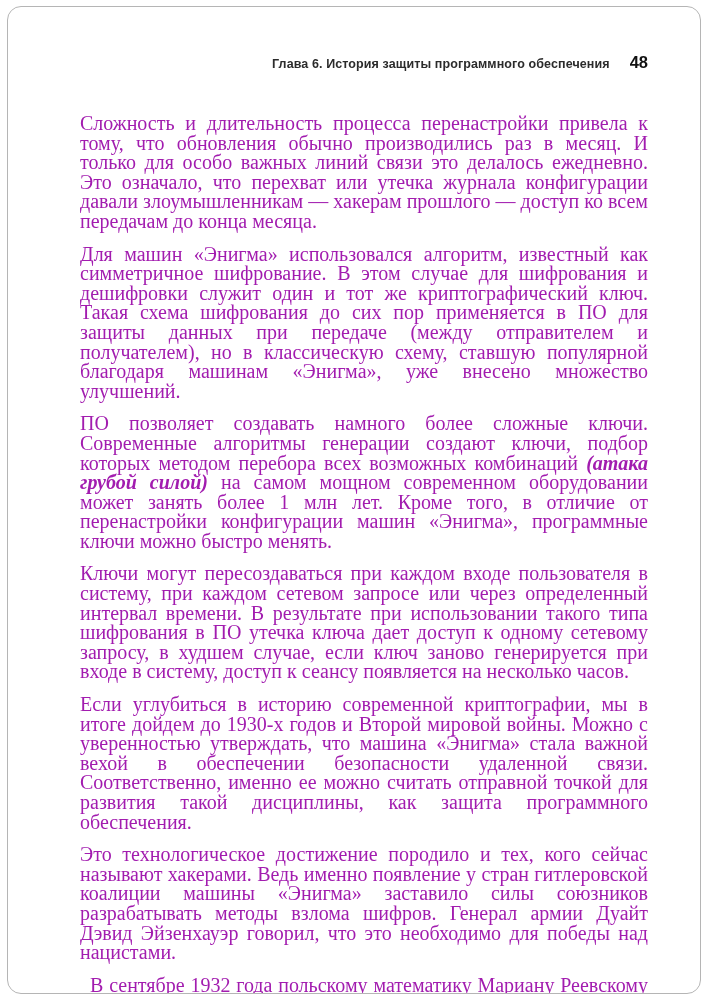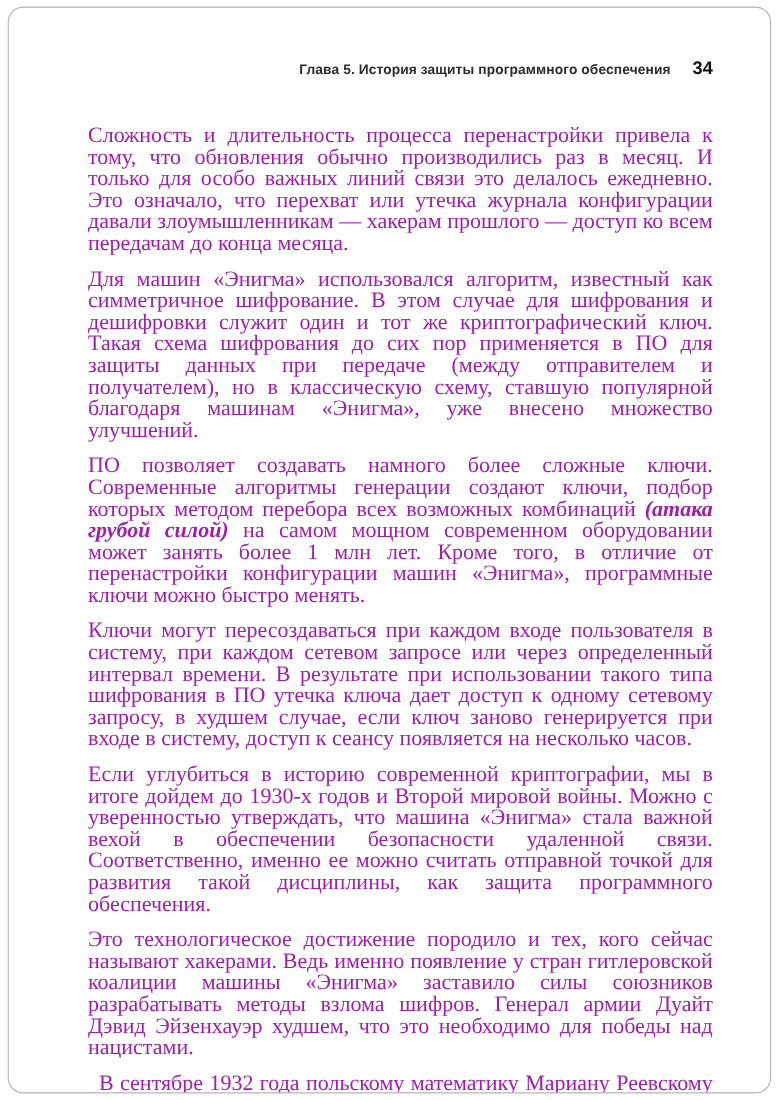--- a/index.html
+++ b/index.html
@@ -57,33 +57,33 @@
     font-style: italic;
     font-weight: bold;
   }
 </style>
 </head>
 <body>
 
 <div class="page">
 
   <div class="running-head">
-    <span class="chapter">Глава 5. История защиты программного обеспечения</span>
-    <span class="pagenum">34</span>
+    <span class="chapter">Глава 6. История защиты программного обеспечения</span>
+    <span class="pagenum">48</span>
   </div>
 
   <div class="body-text">
     <p>Сложность и длительность процесса перенастройки привела к тому, что обновления обычно производились раз в месяц. И только для особо важных линий связи это делалось ежедневно. Это означало, что перехват или утечка журнала конфигурации давали злоумышленникам — хакерам прошлого — доступ ко всем передачам до конца месяца.</p>
 
     <p>Для машин «Энигма» использовался алгоритм, известный как симметричное шифрование. В этом случае для шифрования и дешифровки служит один и тот же криптографический ключ. Такая схема шифрования до сих пор применяется в ПО для защиты данных при передаче (между отправителем и получателем), но в классическую схему, ставшую популярной благодаря машинам «Энигма», уже внесено множество улучшений.</p>
 
     <p><span>ПО позволяет создавать намного более сложные ключи. Современные алгоритмы генерации создают ключи, подбор которых методом перебора всех возможных комбинаций </span><em>(атака грубой силой)</em><span> на самом мощном современном оборудовании может занять более 1 млн лет. Кроме того, в отличие от перенастройки конфигурации машин «Энигма», программные ключи можно быстро менять.</span></p>
 
     <p>Ключи могут пересоздаваться при каждом входе пользователя в систему, при каждом сетевом запросе или через определенный интервал времени. В результате при использовании такого типа шифрования в ПО утечка ключа дает доступ к одному сетевому запросу, в худшем случае, если ключ заново генерируется при входе в систему, доступ к сеансу появляется на несколько часов.</p>
 
     <p>Если углубиться в историю современной криптографии, мы в итоге дойдем до 1930-х годов и Второй мировой войны. Можно с уверенностью утверждать, что машина «Энигма» стала важной вехой в обеспечении безопасности удаленной связи. Соответственно, именно ее можно считать отправной точкой для развития такой дисциплины, как защита программного обеспечения.</p>
 
-    <p>Это технологическое достижение породило и тех, кого сейчас называют хакерами. Ведь именно появление у стран гитлеровской коалиции машины «Энигма» заставило силы союзников разрабатывать методы взлома шифров. Генерал армии Дуайт Дэвид Эйзенхауэр худшем, что это необходимо для победы над нацистами.</p>
+    <p>Это технологическое достижение породило и тех, кого сейчас называют хакерами. Ведь именно появление у стран гитлеровской коалиции машины «Энигма» заставило силы союзников разрабатывать методы взлома шифров. Генерал армии Дуайт Дэвид Эйзенхауэр говорил, что это необходимо для победы над нацистами.</p>
 
     <p>В сентябре 1932 года польскому математику Мариану Реевскому (Marian Rejewski) предоставили украденную «Энигму». В октябре 1932 года французский шпион Ганс-Тило Шмидт (Hans-Thilo Schmidt) смог передать ему действующие конфигурации, что дало Реевскому возможность перехватывать сообщения и позволило начать анализ принципов шифрования, на которых основывалась работа машины. Мариан пытался определить как механический, так и математический принципы. Он хотел понять, как конкретная конфигурация аппаратного обеспечения приводит к выводу зашифрованного сообщения.</p>
   </div>
 
 </div>
 
 </body></html>

